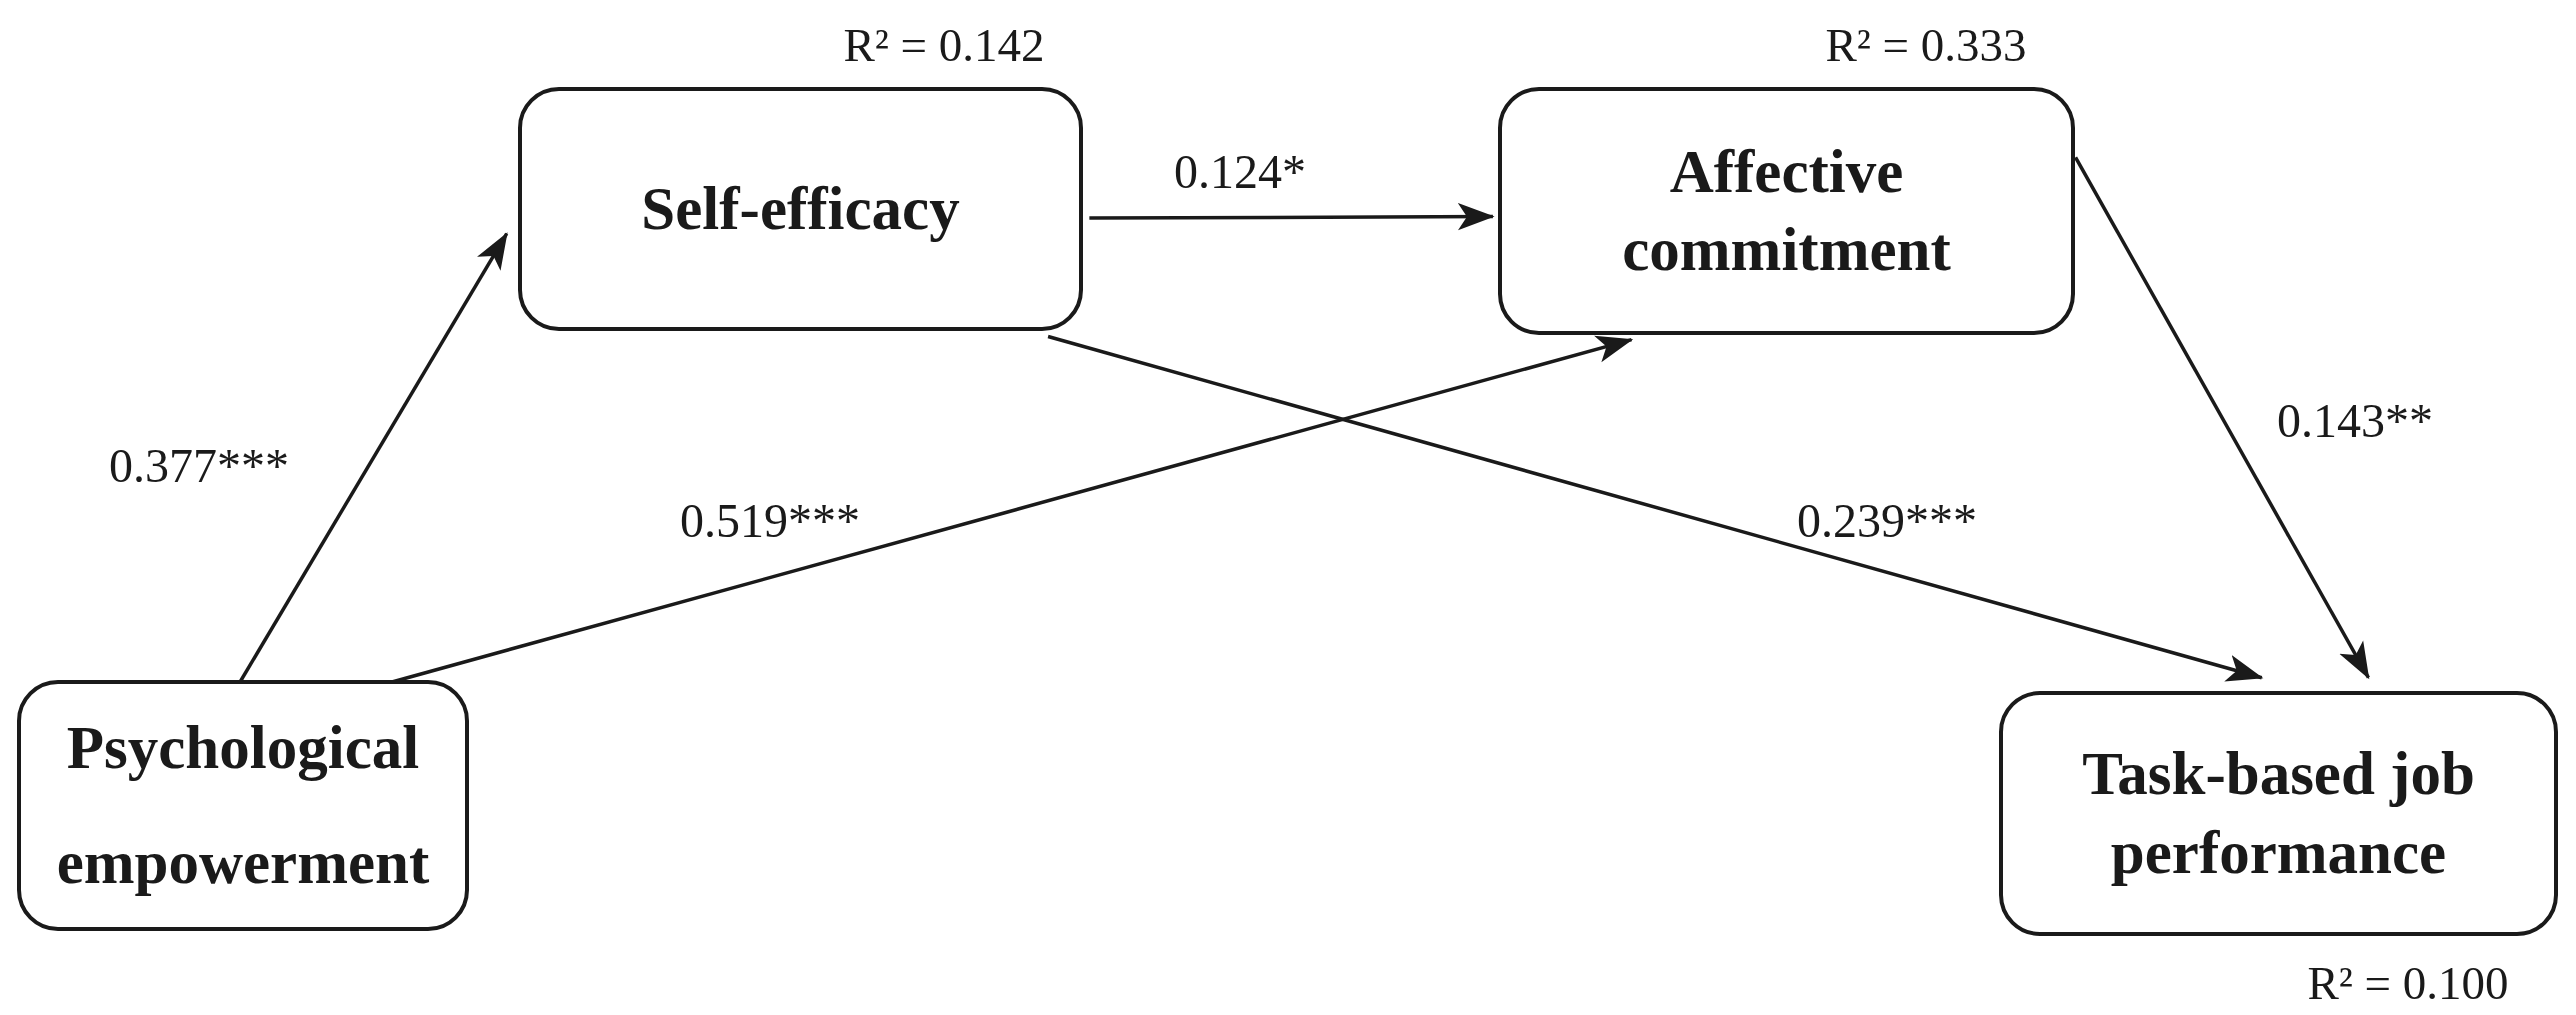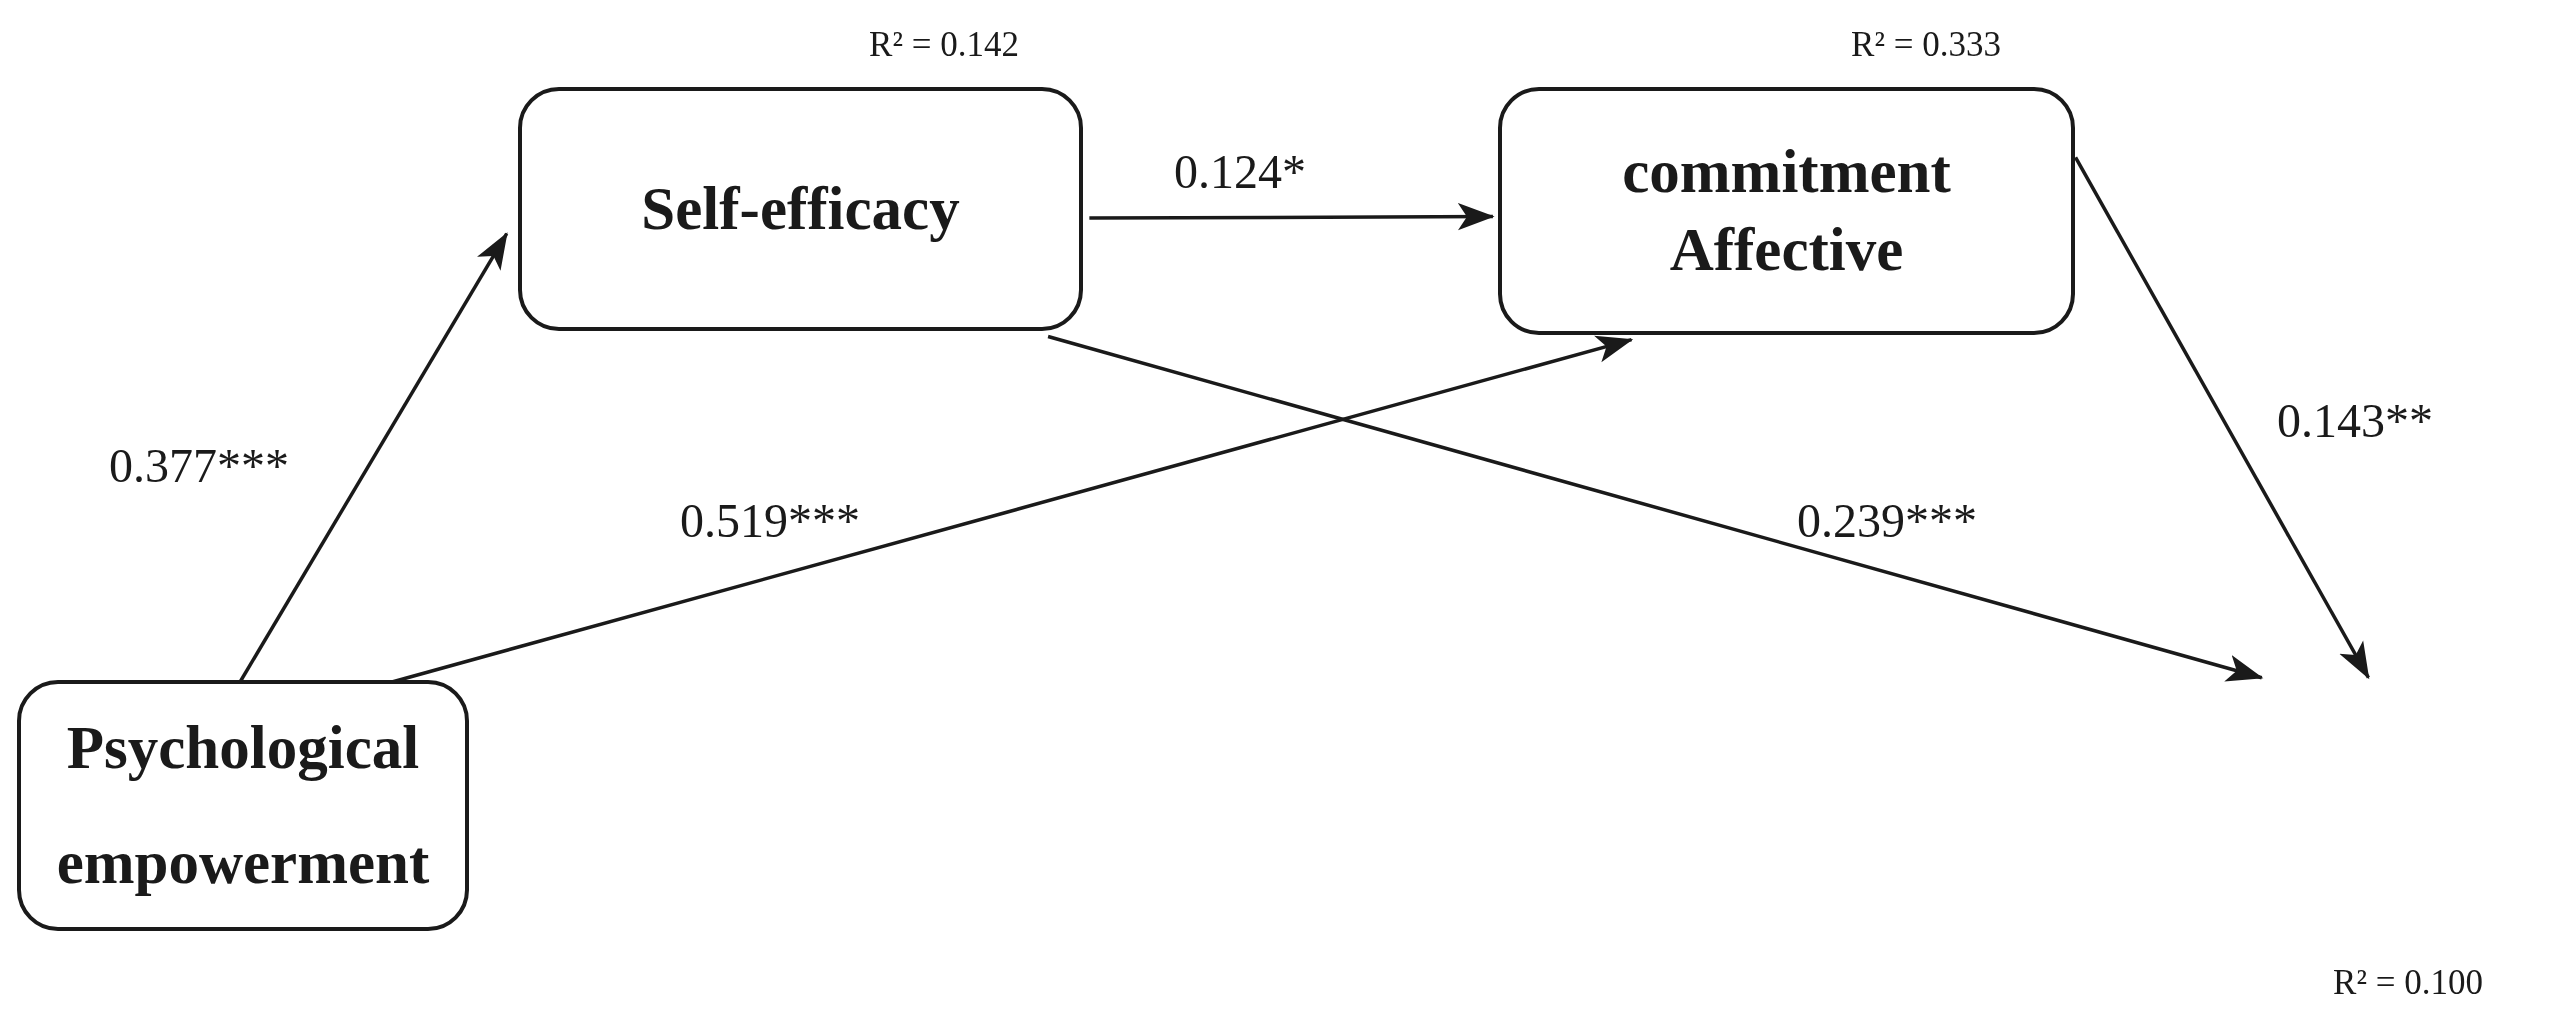--- a/index.html
+++ b/index.html
@@ -32,21 +32,21 @@
     line-height: 1.28;
   }
   .node-self-efficacy        { left: 518px;  top: 87px; width: 565px; height: 244px; }
   .node-affective-commitment { left: 1498px; top: 87px; width: 577px; height: 248px; }
   .node-psych-empowerment    { left: 17px;   top: 680px; width: 452px; height: 251px; gap: 37px; }
   .node-task-performance     { left: 1999px; top: 691px; width: 559px; height: 245px; }
 
   .r2-label {
     position: absolute;
     transform: translate(-50%, -50%);
-    font-size: 35px;
+    font-size: 47px;
     font-weight: normal;
     white-space: nowrap;
   }
   .r2-self-efficacy        { left: 944px; top: 45px; }
   .r2-affective-commitment { left: 1926px; top: 45px; }
   .r2-task-performance     { left: 2408px; top: 983px; }
 
   .coef-label {
     position: absolute;
     transform: translate(-50%, -50%);
@@ -90,29 +90,33 @@
     <line x1="490" y1="879" x2="2094" y2="436" marker-end="url(#arrowhead)"></line>
     <line x1="1345" y1="432" x2="2903" y2="870" marker-end="url(#arrowhead)"></line>
     <line x1="2664" y1="202" x2="3040" y2="870" marker-end="url(#arrowhead)"></line>
   </svg>
 
   <div class="node node-self-efficacy">
     <span>Self-efficacy</span>
   </div>
 
   <div class="node node-affective-commitment">
+    <span>Affective</span>
     <span>commitment</span>
-    <span>Affective</span>
   </div>
 
   <div class="node node-psych-empowerment">
     <span>Psychological</span>
     <span>empowerment</span>
   </div>
 
+  <div class="node node-task-performance">
+    <span>Task-based job</span>
+    <span>performance</span>
+  </div>
 
   <span class="r2-label r2-self-efficacy">R² = 0.142</span>
   <span class="r2-label r2-affective-commitment">R² = 0.333</span>
   <span class="r2-label r2-task-performance">R² = 0.100</span>
 
   <span class="coef-label coef-pe-se">0.377***</span>
   <span class="coef-label coef-se-ac">0.124*</span>
   <span class="coef-label coef-pe-ac">0.519***</span>
   <span class="coef-label coef-se-tp">0.239***</span>
   <span class="coef-label coef-ac-tp">0.143**</span>

